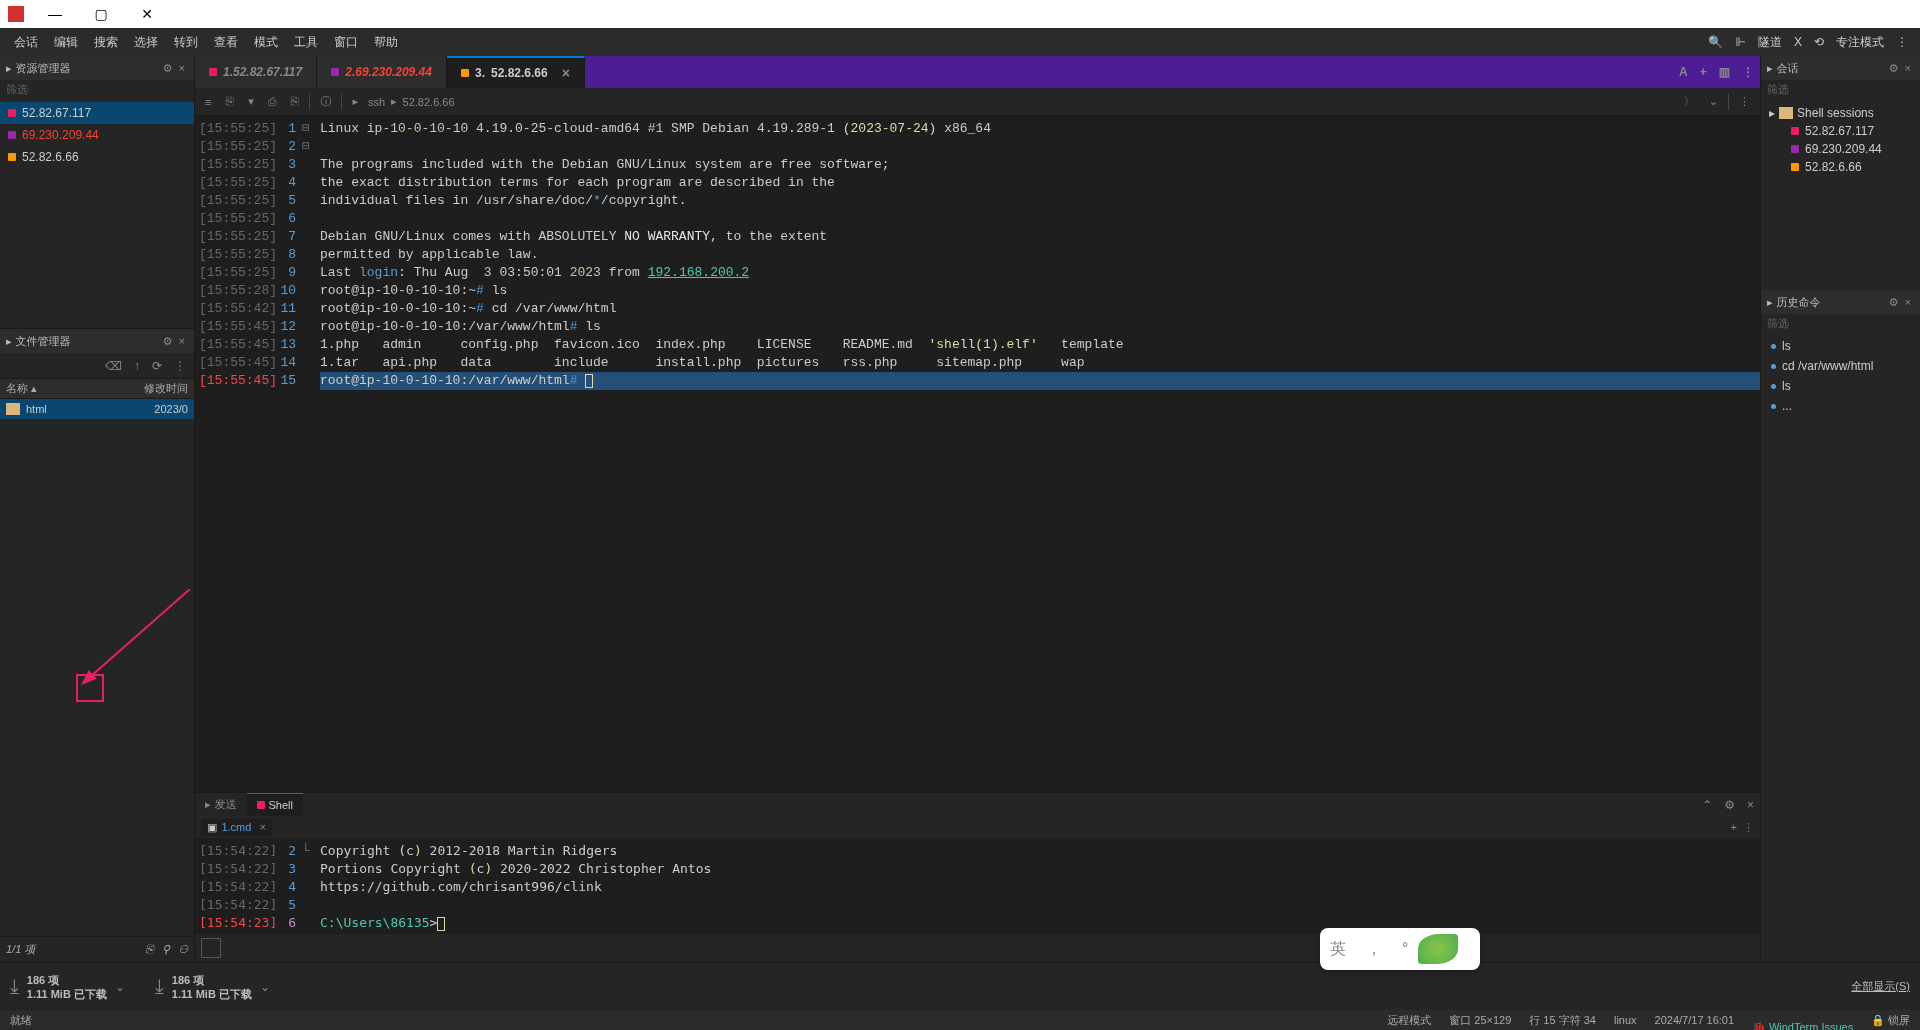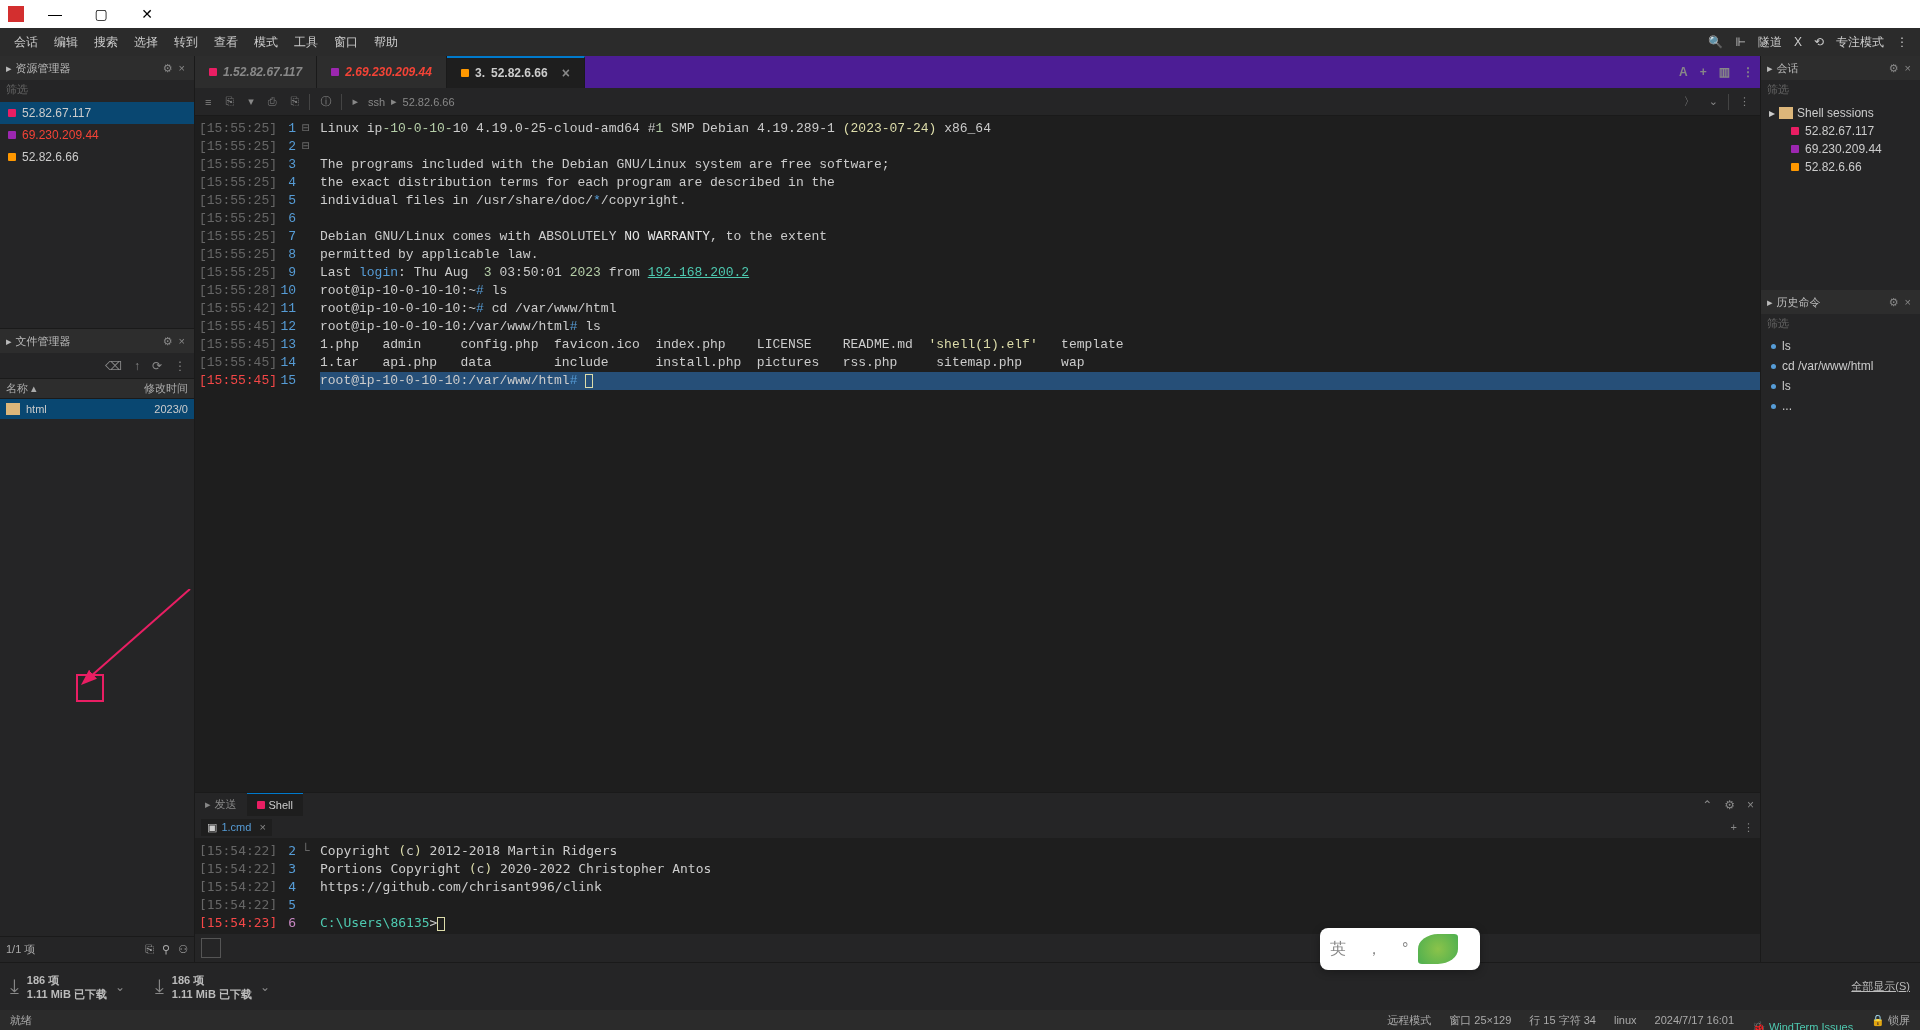--- a/index.html
+++ b/index.html
@@ -29,21 +29,21 @@
 .red-txt { color:#f44336; }
 .left .fm { flex:1; display:flex; flex-direction:column; border-top:1px solid #1a1a1a; margin-top:160px; position:relative;}
 .pathrow { height:26px; display:flex; align-items:center; padding:0 4px; gap:4px; border-bottom:1px solid #1a1a1a;}
 .pathrow .path { flex:1; font-size:11px; color:#bbb;margin-top:48px; }
 .pathrow .nbtn { padding:0 4px; color:#888; cursor:pointer; font-size:12px;}
 .fmcols { height:20px; display:flex; align-items:center; background:#2d2d2d; font-size:11px; color:#aaa; border-bottom:1px solid #1a1a1a;}
 .fmcols .c1 { flex:1; padding-left:6px; }
 .fmcols .c2 { width:50px; }
 .fmrow { height:20px; display:flex; align-items:center; padding:0 6px; font-size:11px; background:#094771; }
 .fmrow .fico { width:14px; height:12px; background:#dcb67a; margin-right:6px; }
-.fmfoot { height:26px; display:flex; align-items:center; padding:0 6px; font-size:11px; color:#aaa; gap:8px; border-top:1px solid #1a1a1a;}
+.fmfoot { height:26px; display:flex; align-items:center; padding:0 6px; font-size:11px; color:#aaa; gap:8px; border-top:1px solid #1a1a1a;font-style:italic;}
 .fmfoot .stat { flex:1;}
 .center { flex:1; display:flex; flex-direction:column; min-width:0; }
 .tabs { height:32px; background:#4c1d95; display:flex; align-items:center;font-weight:bold; }
 .tab { height:32px; padding:0 14px; display:flex; align-items:center; gap:6px; background:#2d2d2d; cursor:pointer; font-style:italic; color:#888; border-right:1px solid #1a1a1a;}
 .tab.active { background:#1e1e1e; border-top:2px solid #007acc; color:#ccc; font-style:normal;}
 .tab .close { margin-left:8px; font-size:14px; color:#888;}
 .tabs .tspacer { flex:1; }
 .tabs .tctrl { padding:0 6px; color:#888; cursor:pointer; }
 .toolbar { height:28px; background:#252526; display:flex; align-items:center; padding:0 6px; gap:6px; color:#888; font-size:11px; border-bottom:1px solid #1a1a1a;}
 .toolbar .tb { padding:0 4px; cursor:pointer; }

